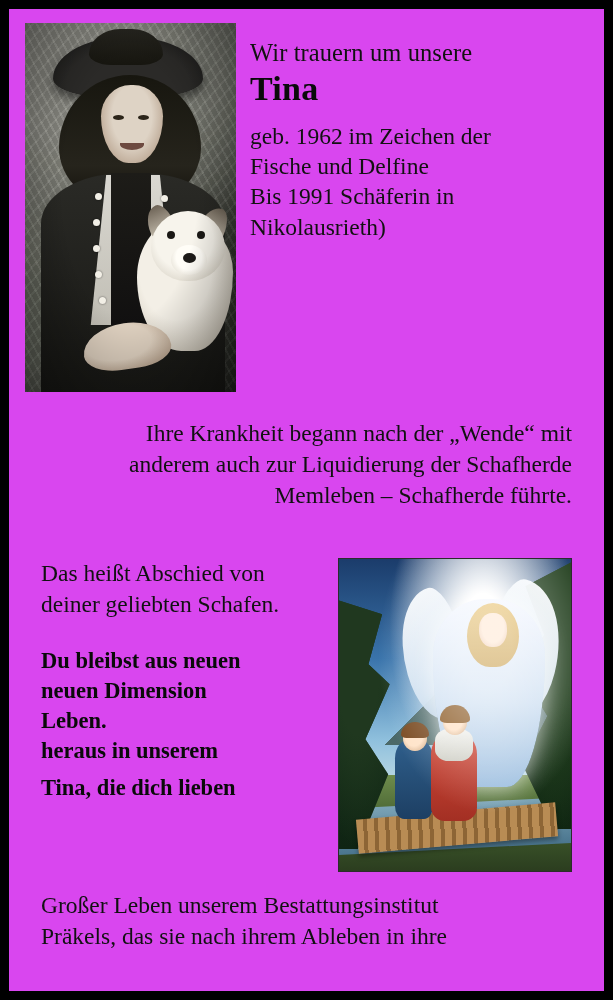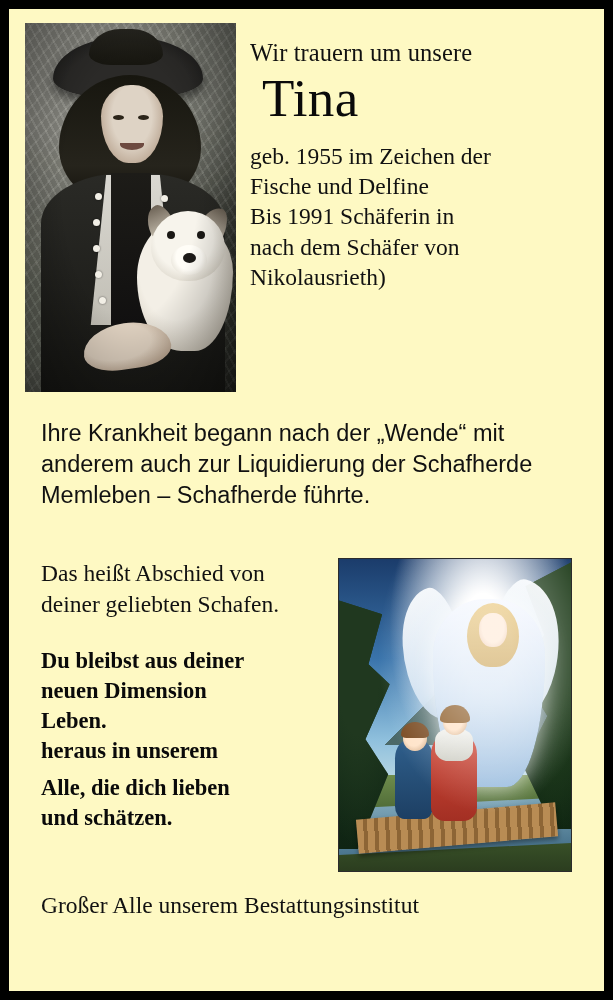--- a/index.html
+++ b/index.html
@@ -19,21 +19,21 @@
     height: 1000px;
     box-sizing: border-box;
     background: #ffffff;
     border: 9px solid #000000;
     overflow: hidden;
   }
   .inner {
     position: relative;
     width: 100%;
     height: 100%;
-    background: #fef9c3;
+    background: #d946ef;
     box-sizing: border-box;
     padding: 14px 32px 0 16px;
   }
 
   
   .top-section {
     display: flex;
     align-items: flex-start;
     gap: 14px;
   }
@@ -208,42 +208,44 @@
   .lead-line {
     font-family: "Liberation Serif", serif;
     font-size: 24.5px;
     line-height: 1.15;
     color: #111111;
     margin: 0 0 4px 0;
     letter-spacing: .1px;
   }
   .deceased-name {
     font-family: "Liberation Serif", serif;
-    font-size: 53px;
+    font-size: 34px;
     line-height: 1.05;
-    margin: 4px 0 14px 12px;
+    margin: 4px 0 14px 0;
     color: #0a0a0a;
     letter-spacing: .3px;
+    font-weight: bold;
   }
   .bio {
     font-family: "Liberation Serif", serif;
     font-size: 23.5px;
     line-height: 1.29;
     color: #111111;
     margin: 0;
   }
   .bio div { white-space: nowrap; }
 
   
   .body-text {
-    font-family: Liberation Sans, sans-serif;
+    font-family: Liberation Serif, serif;
     font-size: 23.5px;
     line-height: 1.31;
     color: #111111;
     margin: 26px 0 16px 16px;
+    text-align: right;
   }
   .body-text div { white-space: nowrap; }
 
   .mid-wrap {
     position: relative;
     margin: 14px 0 0 16px;
     min-height: 312px;
   }
   .angel-figure {
     position: absolute;
@@ -461,24 +463,23 @@
         <div class="snout"></div>
         <div class="nose"></div>
         <div class="hand"></div>
         <div class="vignette"></div>
       </div>
 
       <div class="top-text">
         <p class="lead-line">Wir trauern um unsere</p>
         <p class="deceased-name">Tina</p>
         <div class="bio">
-          <div>geb. 1955 im Zeichen der</div>
+          <div>geb. 1962 im Zeichen der</div>
           <div>Fische und Delfine</div>
           <div>Bis 1991 Schäferin in</div>
-          <div>nach dem Schäfer von</div>
           <div>Nikolausrieth)</div>
         </div>
       </div>
     </div>
 
     <div class="body-text">
       <div>Ihre Krankheit begann nach der „Wende“ mit</div>
       <div>anderem auch zur Liquidierung der Schafherde</div>
       <div>Memleben – Schafherde führte.</div>
     </div>
@@ -508,30 +509,30 @@
         <div class="child-girl-hair"></div>
         <div class="glow"></div>
       </div>
 
       <div class="mid-left">
         <div class="plain">Das heißt Abschied von</div>
         <div class="plain">deiner geliebten Schafen.</div>
 
         <div class="nickname-block">
           <div class="tribute">
-            <div>Du bleibst aus deiner</div>
+            <div>Du bleibst aus neuen</div>
             <div>neuen Dimension</div>
             <div>Leben.</div>
             <div>heraus in unserem</div>
             <div class="gap"></div>
-            <div>Alle, die dich lieben</div>
-            <div>und schätzen.</div>
+            <div>Tina, die dich lieben</div>
           </div>
         </div>
       </div>
     </div>
 
     <div class="closing">
-      <div>Großer Alle unserem Bestattungsinstitut</div>
+      <div>Großer Leben unserem Bestattungsinstitut</div>
+      <div>Präkels, das sie nach ihrem Ableben in ihre</div>
     </div>
 
   </div>
 </div>
 
 </body></html>

